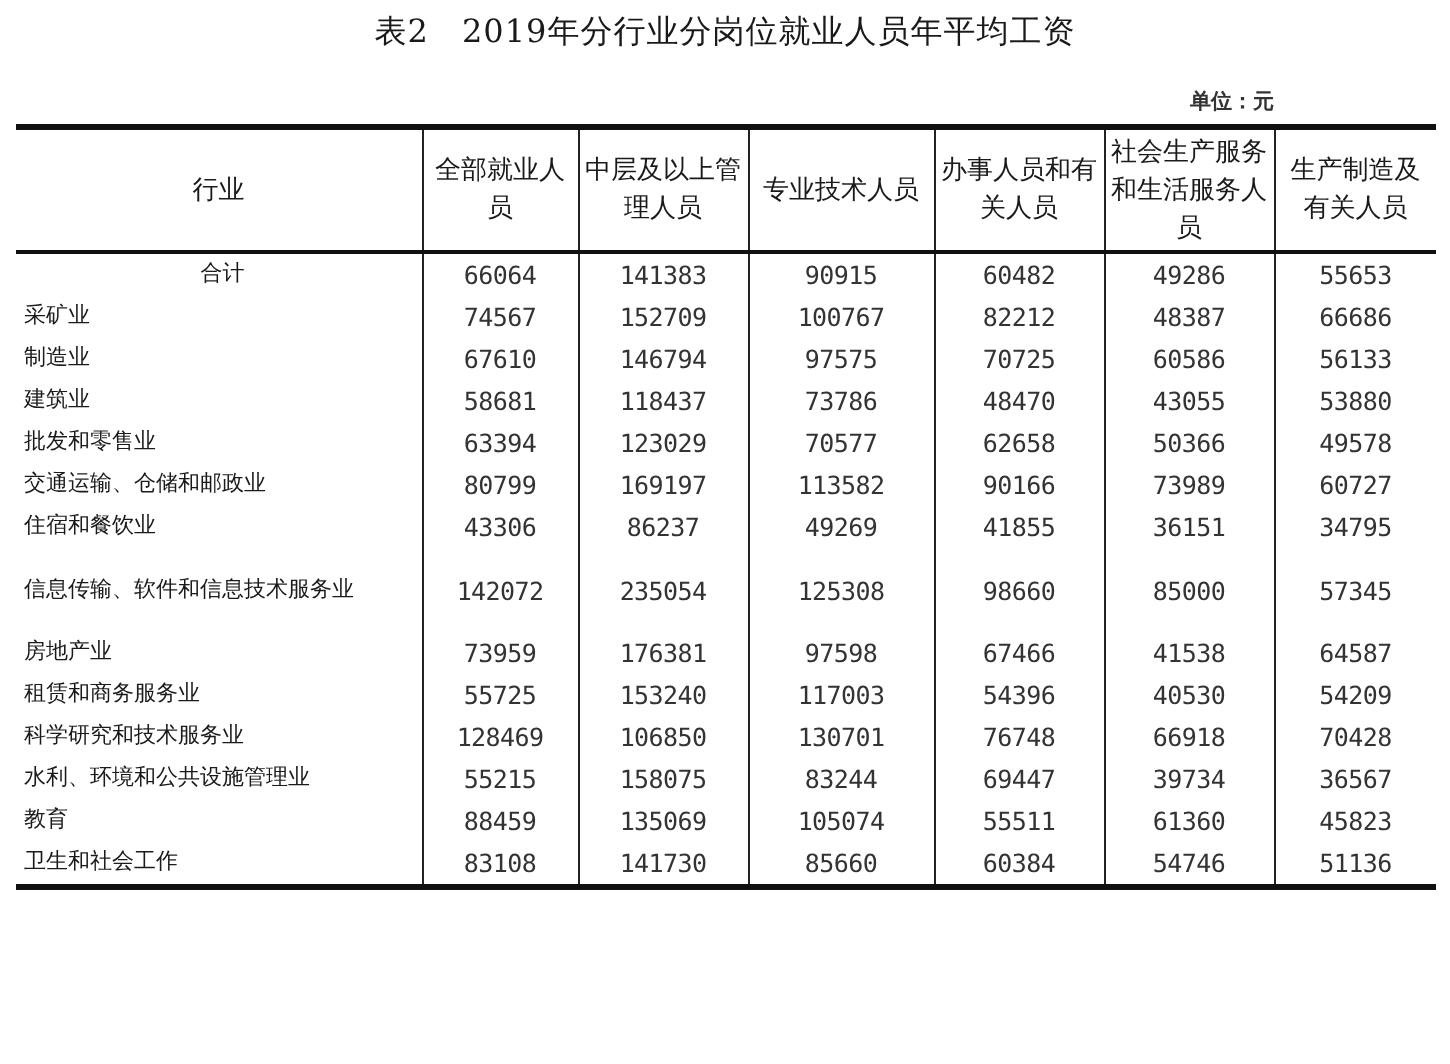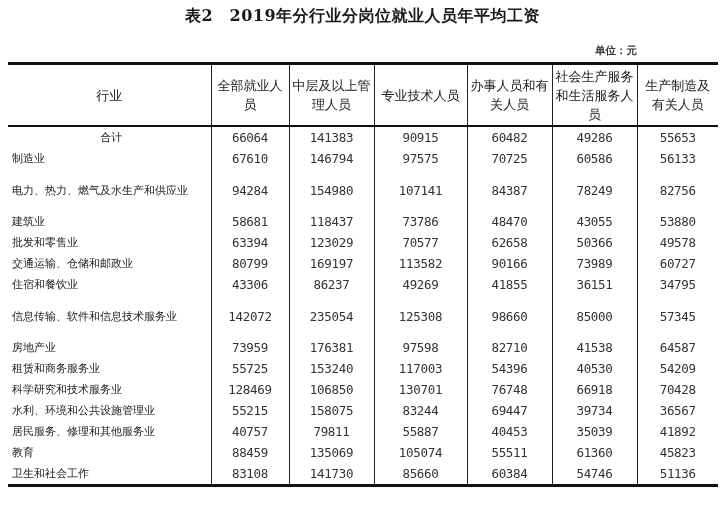--- a/index.html
+++ b/index.html
@@ -1,19 +1,19 @@
 <!DOCTYPE html>
 <html><head>
 <meta charset="utf-8">
 <style>
   html, body { margin: 0; padding: 0; background: #ffffff; }
   body { width: 725px; height: 532px; position: relative; overflow: hidden;
          font-family: "DejaVu Sans", sans-serif; color: #1a1a1a; }
   .title { position: absolute; left: 0; top: 6px; width: 725px; text-align: center;
-           font-family: "DejaVu Serif", serif; font-weight: bold; font-size: 16px; letter-spacing: 0.5px; }
+           font-family: "DejaVu Serif", serif; font-weight: normal; font-size: 16px; letter-spacing: 0.5px; }
   .unit { position: absolute; right: 88px; top: 44px; font-size: 10.5px; color: #333; font-weight: bold; }
   table { position: absolute; left: 8px; top: 62px; width: 710px; border-collapse: collapse;
           table-layout: fixed; }
   table.main { border-top: 3px solid #111; border-bottom: 3px solid #111; }
   col.c0 { width: 203px; } col.c1 { width: 78px; } col.c2 { width: 85px; }
   col.c3 { width: 93px; } col.c4 { width: 85px; } col.c5 { width: 85px; } col.c6 { width: 81px; }
   th { font-weight: normal; font-size: 13px; line-height: 19px; text-align: center;
        border-left: 1px solid #222; border-bottom: 2px solid #111; height: 60px; padding: 0 2px; }
   th:first-child { border-left: none; }
   td { font-size: 12.5px; line-height: 19px; height: 19px; padding: 1px 0; text-align: center;
@@ -54,36 +54,36 @@
       <tr>
         <td class="ind total">合计</td>
         <td>66064</td>
         <td>141383</td>
         <td>90915</td>
         <td>60482</td>
         <td>49286</td>
         <td>55653</td>
       </tr>
       <tr>
+        <td class="ind">采矿业</td>
+        <td>74567</td>
+        <td>152709</td>
+        <td>100767</td>
+        <td>82212</td>
+        <td>48387</td>
+        <td>66686</td>
+      </tr>
+      <tr>
         <td class="ind">制造业</td>
         <td>67610</td>
         <td>146794</td>
         <td>97575</td>
         <td>70725</td>
         <td>60586</td>
         <td>56133</td>
-      </tr>
-      <tr class="tall">
-        <td class="ind">电力、热力、燃气及水生产和供应业</td>
-        <td>94284</td>
-        <td>154980</td>
-        <td>107141</td>
-        <td>84387</td>
-        <td>78249</td>
-        <td>82756</td>
       </tr>
       <tr>
         <td class="ind">建筑业</td>
         <td>58681</td>
         <td>118437</td>
         <td>73786</td>
         <td>48470</td>
         <td>43055</td>
         <td>53880</td>
       </tr>
@@ -121,21 +121,21 @@
         <td>125308</td>
         <td>98660</td>
         <td>85000</td>
         <td>57345</td>
       </tr>
       <tr>
         <td class="ind">房地产业</td>
         <td>73959</td>
         <td>176381</td>
         <td>97598</td>
-        <td>82710</td>
+        <td>67466</td>
         <td>41538</td>
         <td>64587</td>
       </tr>
       <tr>
         <td class="ind">租赁和商务服务业</td>
         <td>55725</td>
         <td>153240</td>
         <td>117003</td>
         <td>54396</td>
         <td>40530</td>
@@ -153,29 +153,20 @@
       <tr>
         <td class="ind">水利、环境和公共设施管理业</td>
         <td>55215</td>
         <td>158075</td>
         <td>83244</td>
         <td>69447</td>
         <td>39734</td>
         <td>36567</td>
       </tr>
       <tr>
-        <td class="ind">居民服务、修理和其他服务业</td>
-        <td>40757</td>
-        <td>79811</td>
-        <td>55887</td>
-        <td>40453</td>
-        <td>35039</td>
-        <td>41892</td>
-      </tr>
-      <tr>
         <td class="ind">教育</td>
         <td>88459</td>
         <td>135069</td>
         <td>105074</td>
         <td>55511</td>
         <td>61360</td>
         <td>45823</td>
       </tr>
       <tr>
         <td class="ind">卫生和社会工作</td>

